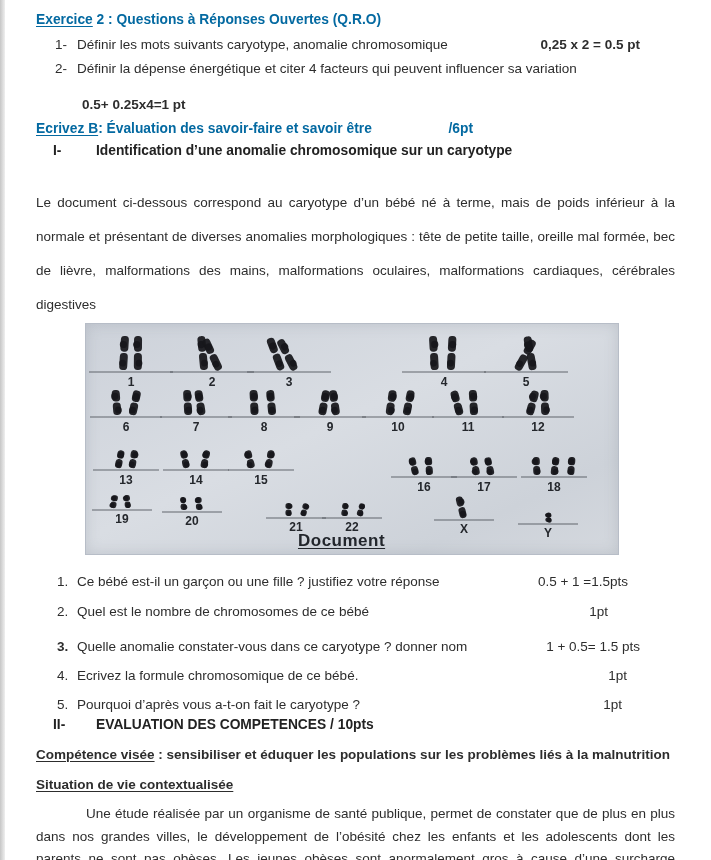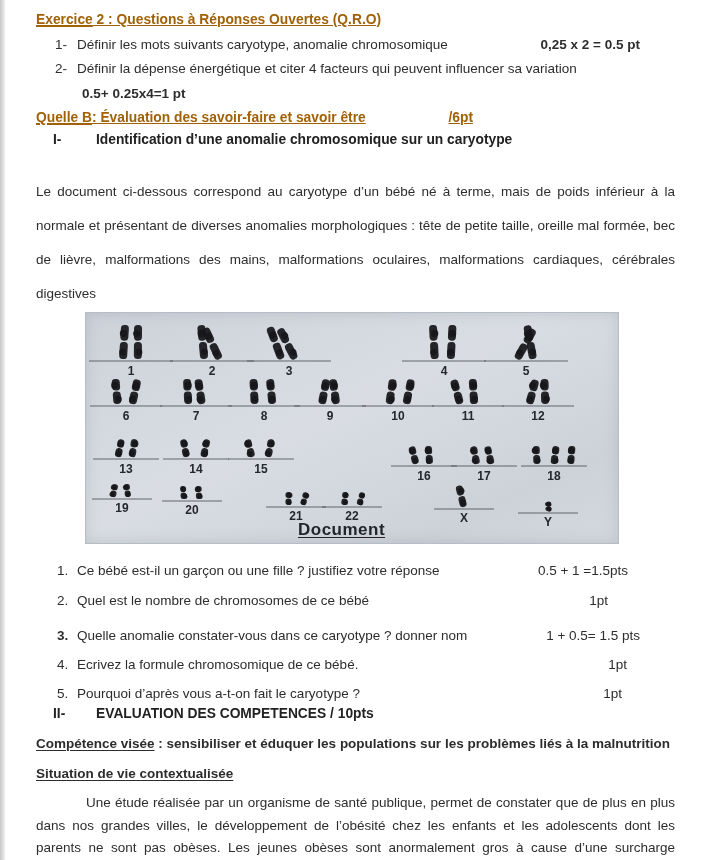--- a/index.html
+++ b/index.html
@@ -10,28 +10,28 @@
     color:#2d2d2d;
     position:relative;
     overflow:hidden;
   }
   body::before{
     content:"";position:absolute;left:0;top:0;width:5px;height:100%;
     background:linear-gradient(90deg,#c6c6c6,#efefef);
   }
   .doc{padding:10px 36px 0 36px;}
   .u{text-decoration:underline;text-underline-offset:2px;}
-  .h1{font-size:13.8px;line-height:20px;font-weight:700;color:#a16207;text-decoration:underline;}
+  .h1{font-size:13.8px;line-height:20px;font-weight:700;color:#0369a1;}
   .li{display:flex;font-size:13.5px;line-height:20px;}
   .li .num{margin-left:19px;width:22px;flex:0 0 22px;}
   .li .txt{white-space:nowrap;}
   .li .pts{margin-left:auto;font-weight:700;padding-right:35px;}
   .li1{margin-top:5px;}
   .li2{margin-top:4px;}
-  .pts-line{margin-top:5px;margin-left:46px;font-weight:700;font-size:13.5px;line-height:20px;}
+  .pts-line{margin-top:16px;margin-left:46px;font-weight:700;font-size:13.5px;line-height:20px;}
   .partieb{margin-top:4px;display:flex;}
   .partieb .pts6{margin-left:auto;padding-right:202px;font-weight:700;}
   .sec{display:flex;font-weight:700;font-size:13.8px;line-height:20px;color:#222;}
   .sec .secnum{margin-left:17px;width:43px;flex:0 0 43px;}
   .sec1{margin-top:2px;}
   .sec2{}
   .para{margin:0;text-align:justify;font-size:13.5px;}
   .para1{margin-top:25px;line-height:34px;}
   .para2{margin-top:8px;line-height:22.5px;text-indent:50px;}
   .figure{
@@ -76,21 +76,21 @@
   </div>
 
   <div class="li li2">
     <span class="num">2-</span>
     <span class="txt">Définir la dépense énergétique et citer 4 facteurs qui peuvent influencer sa variation</span>
   </div>
 
   <div class="pts-line">0.5+ 0.25x4=1 pt</div>
 
   <div class="h1 partieb">
-    <span class="u">Quelle B</span>
+    <span class="u">Ecrivez B</span>
       <span> : Évaluation des savoir-faire et savoir être</span>
     <span class="pts6">/6pt</span>
   </div>
 
   <div class="sec sec1">
     <span class="secnum">I-</span>
     <span>Identification d’une anomalie chromosomique sur un caryotype</span>
   </div>
 
   <p class="para para1">Le document ci-dessous correspond au caryotype d’un bébé né à terme, mais de poids inférieur à la normale et présentant de diverses anomalies morphologiques : tête de petite taille, oreille mal formée, bec de lièvre, malformations des mains, malformations oculaires, malformations cardiaques, cérébrales digestives</p>

